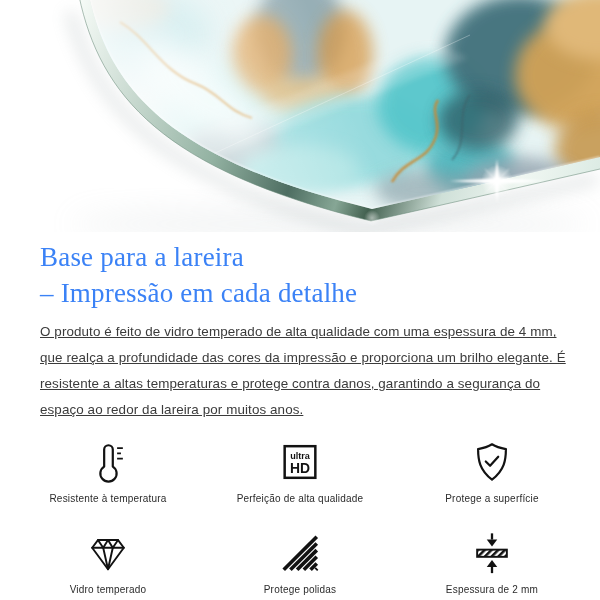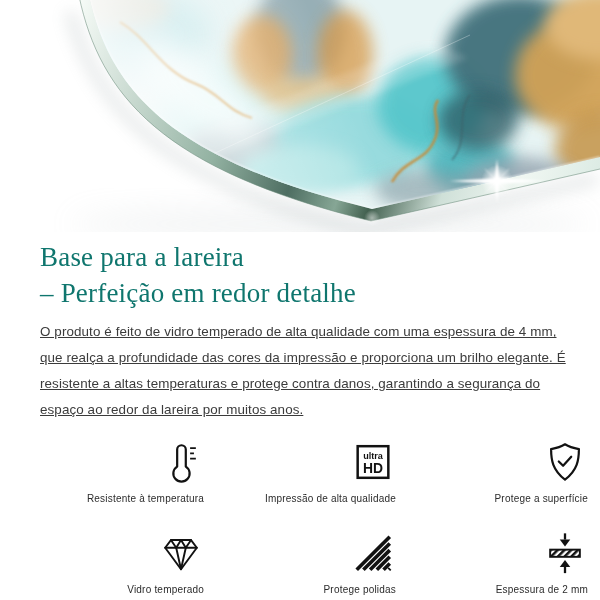--- a/index.html
+++ b/index.html
@@ -1,27 +1,27 @@
 <!DOCTYPE html>
 <html><head>
 <meta charset="utf-8">
 <style>
   html,body{margin:0;padding:0;background:#ffffff;}
   body{width:600px;height:600px;overflow:hidden;font-family:"Liberation Sans",sans-serif;}
   .page{position:relative;width:600px;height:600px;background:#fff;}
   .hero{margin:0;width:600px;height:232px;display:block;}
   .hero svg{display:block;}
   .content{position:relative;}
-  .title{font-family:"Liberation Serif",serif;font-weight:400;color:#0f766e;
+  .title{font-family:"Liberation Serif",serif;font-weight:400;color:#3b82f6;
          font-size:27px;line-height:1.32;letter-spacing:.2px;margin:8px 40px 8px;}
   .desc{font-size:13.4px;line-height:1.93;color:#3b3b3b;letter-spacing:.1px;
         margin:0 33px 12px 40px;width:527px;text-decoration:underline;}
   .features{display:grid;grid-template-columns:repeat(3,1fr);row-gap:24px;
             padding:0 12px;margin-top:14px;text-align:center;}
-  .feature{display:flex;flex-direction:column;align-items:flex-end;}
+  .feature{display:flex;flex-direction:column;align-items:center;}
   .iconbox{height:48px;display:flex;align-items:flex-end;justify-content:center;}
   .feature svg.fi{width:46px;height:46px;}
   .flabel{margin-top:8px;font-size:10px;color:#2b2b2b;letter-spacing:.2px;}
   .fi .ln{stroke:#121212;fill:none;}
 </style>
 </head>
 <body>
 
 <div class="page">
 
@@ -110,21 +110,21 @@
     <circle cx="372" cy="218" r="8" fill="url(#glowG)" opacity="0.5"></circle>
     <path d="M449,181 L497,178.2 L545,181 L497,183.8 Z" fill="#ffffff" filter="url(#bX)"></path>
     <path d="M497,159 L499.5,181 L497,203 L494.5,181 Z" fill="#ffffff" filter="url(#bX)"></path>
     <path d="M485,169 L509,193 M509,169 L485,193" stroke="#ffffff" stroke-width="1" opacity="0.6" filter="url(#bX)"></path>
   </g>
       </svg>
   </figure>
 
   <section class="content">
     <h1 class="title"><span>Base para a lareira</span><br>
-      <span>– Perfeição em redor detalhe</span></h1>
+      <span>– Impressão em cada detalhe</span></h1>
 
     <p class="desc">O produto é feito de vidro temperado de alta qualidade com uma espessura de 4 mm, que realça a profundidade das cores da impressão e proporciona um brilho elegante. É resistente a altas temperaturas e protege contra danos, garantindo a segurança do espaço ao redor da lareira por muitos anos.</p>
 
     <div class="features">
 
       <div class="feature">
         <div class="iconbox">
           <svg class="fi" viewBox="0 0 48 48">
             <path class="ln" stroke-width="2.3" stroke-linejoin="round" d="M20,28.8 L20,11 A4.5,4.5 0 0 1 29,11 L29,28.8 A8.5,8.5 0 1 1 20,28.8 Z"></path>
             <path class="ln" stroke-width="2" d="M33.5,9.5 h6 M33.5,15 h4 M33.5,20.5 h6"></path>
@@ -134,21 +134,21 @@
       </div>
 
       <div class="feature">
         <div class="iconbox">
           <svg class="fi" viewBox="0 0 48 48">
             <rect class="ln" x="8" y="7.5" width="32" height="33" stroke-width="2.6"></rect>
             <text x="24" y="20.5" font-size="9.5" font-weight="bold" text-anchor="middle" fill="#121212" font-family="Liberation Sans, sans-serif">ultra</text>
             <text x="24" y="35" font-size="14.5" font-weight="bold" text-anchor="middle" fill="#121212" font-family="Liberation Sans, sans-serif">HD</text>
           </svg>
         </div>
-        <div class="flabel">Impressão de alta qualidade</div>
+        <div class="flabel">Perfeição de alta qualidade</div>
       </div>
 
       <div class="feature">
         <div class="iconbox">
           <svg class="fi" viewBox="0 0 48 48">
             <path class="ln" stroke-width="2.3" stroke-linejoin="round" d="M24,5.5 C28,8 33,9.5 38.5,10.5 C38.5,22 37,32.5 24,42.5 C11,32.5 9.5,22 9.5,10.5 C15,9.5 20,8 24,5.5 Z"></path>
             <path class="ln" stroke-width="2.3" stroke-linecap="round" stroke-linejoin="round" d="M17.5,23.5 L22,28 L30.5,18.5"></path>
           </svg>
         </div>
         <div class="flabel">Protege a superfície</div>

